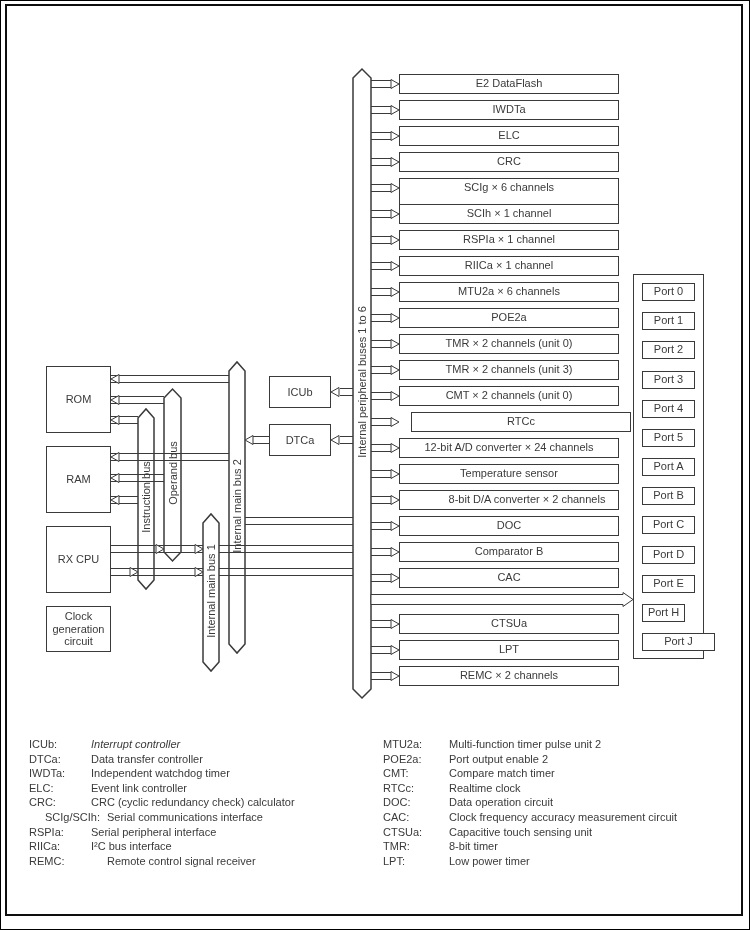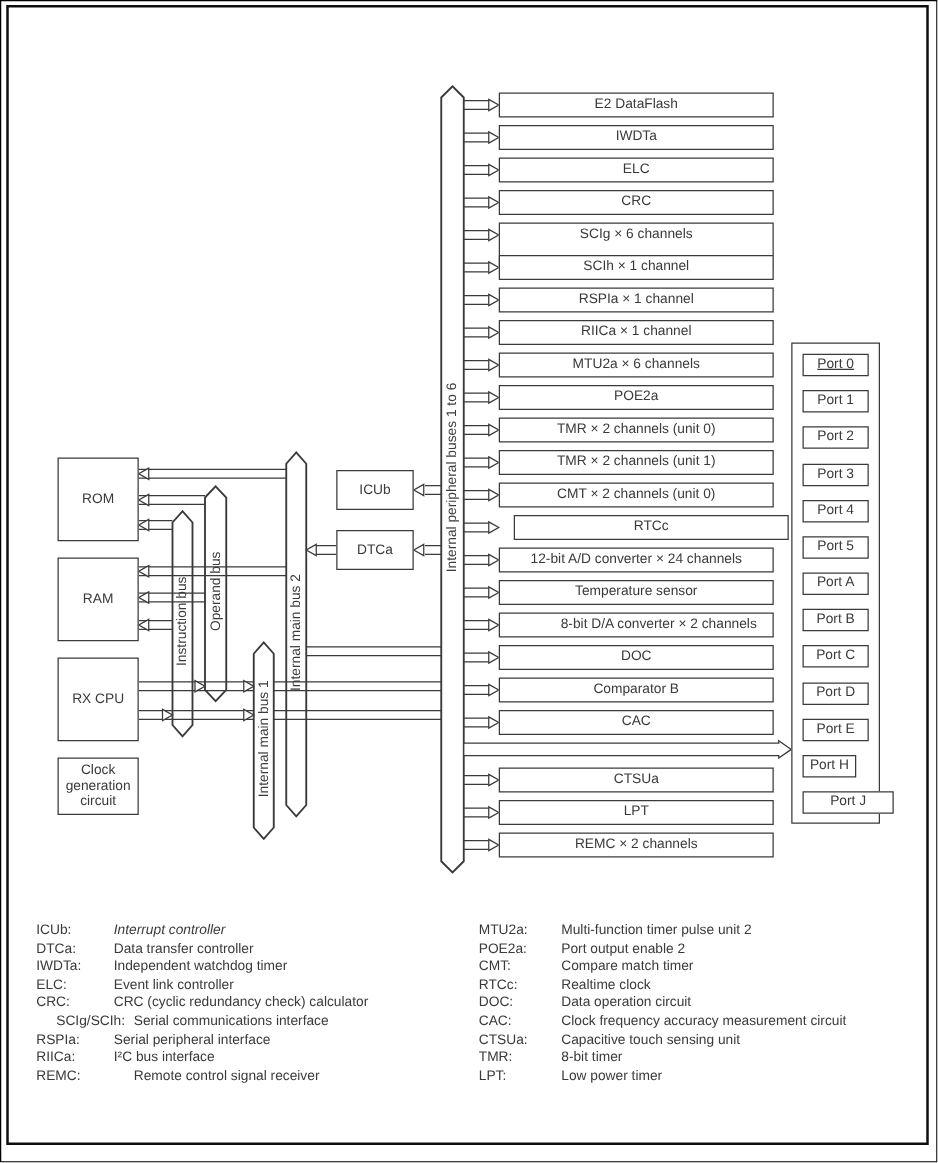--- a/index.html
+++ b/index.html
@@ -126,34 +126,34 @@
       <div class="pblk" style="left: 398px; top: 99px; width: 220px; height: 20px;">IWDTa</div>
       <div class="pblk" style="left: 398px; top: 125px; width: 220px; height: 20px;">ELC</div>
       <div class="pblk" style="left: 398px; top: 151px; width: 220px; height: 20px;">CRC</div>
       <div class="pblk" style="left: 398px; top: 177px; width: 220px; height: 37px;">SCIg × 6 channels</div>
       <div class="pblk" style="left: 398px; top: 203px; width: 220px; height: 20px;">SCIh × 1 channel</div>
       <div class="pblk" style="left: 398px; top: 229px; width: 220px; height: 20px;">RSPIa × 1 channel</div>
       <div class="pblk" style="left: 398px; top: 255px; width: 220px; height: 20px;">RIICa × 1 channel</div>
       <div class="pblk" style="left: 398px; top: 281px; width: 220px; height: 20px;">MTU2a × 6 channels</div>
       <div class="pblk" style="left: 398px; top: 307px; width: 220px; height: 20px;">POE2a</div>
       <div class="pblk" style="left: 398px; top: 333px; width: 220px; height: 20px;">TMR × 2 channels (unit 0)</div>
-      <div class="pblk" style="left: 398px; top: 359px; width: 220px; height: 20px;">TMR × 2 channels (unit 1)</div>
+      <div class="pblk" style="left: 398px; top: 359px; width: 220px; height: 20px;">TMR × 2 channels (unit 3)</div>
       <div class="pblk" style="left: 398px; top: 385px; width: 220px; height: 20px;">CMT × 2 channels (unit 0)</div>
       <div class="pblk" style="left: 398px; top: 411px; width: 220px; height: 20px; margin-left: 12px;">RTCc</div>
       <div class="pblk" style="left: 398px; top: 437px; width: 220px; height: 20px;">12-bit A/D converter × 24 channels</div>
       <div class="pblk" style="left: 398px; top: 463px; width: 220px; height: 20px;">Temperature sensor</div>
       <div class="pblk" style="left: 398px; top: 489px; width: 220px; height: 20px; padding-left: 36px;">8-bit D/A converter × 2 channels</div>
       <div class="pblk" style="left: 398px; top: 515px; width: 220px; height: 20px;">DOC</div>
       <div class="pblk" style="left: 398px; top: 541px; width: 220px; height: 20px;">Comparator B</div>
       <div class="pblk" style="left: 398px; top: 567px; width: 220px; height: 20px;">CAC</div>
       <div class="pblk" style="left: 398px; top: 613px; width: 220px; height: 20px;">CTSUa</div>
       <div class="pblk" style="left: 398px; top: 639px; width: 220px; height: 20px;">LPT</div>
       <div class="pblk" style="left: 398px; top: 665px; width: 220px; height: 20px;">REMC × 2 channels</div>
       <div class="portwrap" style="left: 632px; top: 273px; width: 71px; height: 385px;"></div>
-      <div class="portbox" style="left: 641px; top: 282px; width: 53px; height: 18px; text-decoration: underline;">Port 0</div>
+      <div class="portbox" style="left: 641px; top: 282px; width: 53px; height: 18px;">Port 0</div>
       <div class="portbox" style="left: 641px; top: 311px; width: 53px; height: 18px;">Port 1</div>
       <div class="portbox" style="left: 641px; top: 340px; width: 53px; height: 18px;">Port 2</div>
       <div class="portbox" style="left: 641px; top: 370px; width: 53px; height: 18px;">Port 3</div>
       <div class="portbox" style="left: 641px; top: 399px; width: 53px; height: 18px;">Port 4</div>
       <div class="portbox" style="left: 641px; top: 428px; width: 53px; height: 18px;">Port 5</div>
       <div class="portbox" style="left: 641px; top: 457px; width: 53px; height: 18px;">Port A</div>
       <div class="portbox" style="left: 641px; top: 486px; width: 53px; height: 18px;">Port B</div>
       <div class="portbox" style="left: 641px; top: 515px; width: 53px; height: 18px;">Port C</div>
       <div class="portbox" style="left: 641px; top: 545px; width: 53px; height: 18px;">Port D</div>
       <div class="portbox" style="left: 641px; top: 574px; width: 53px; height: 18px;">Port E</div>

